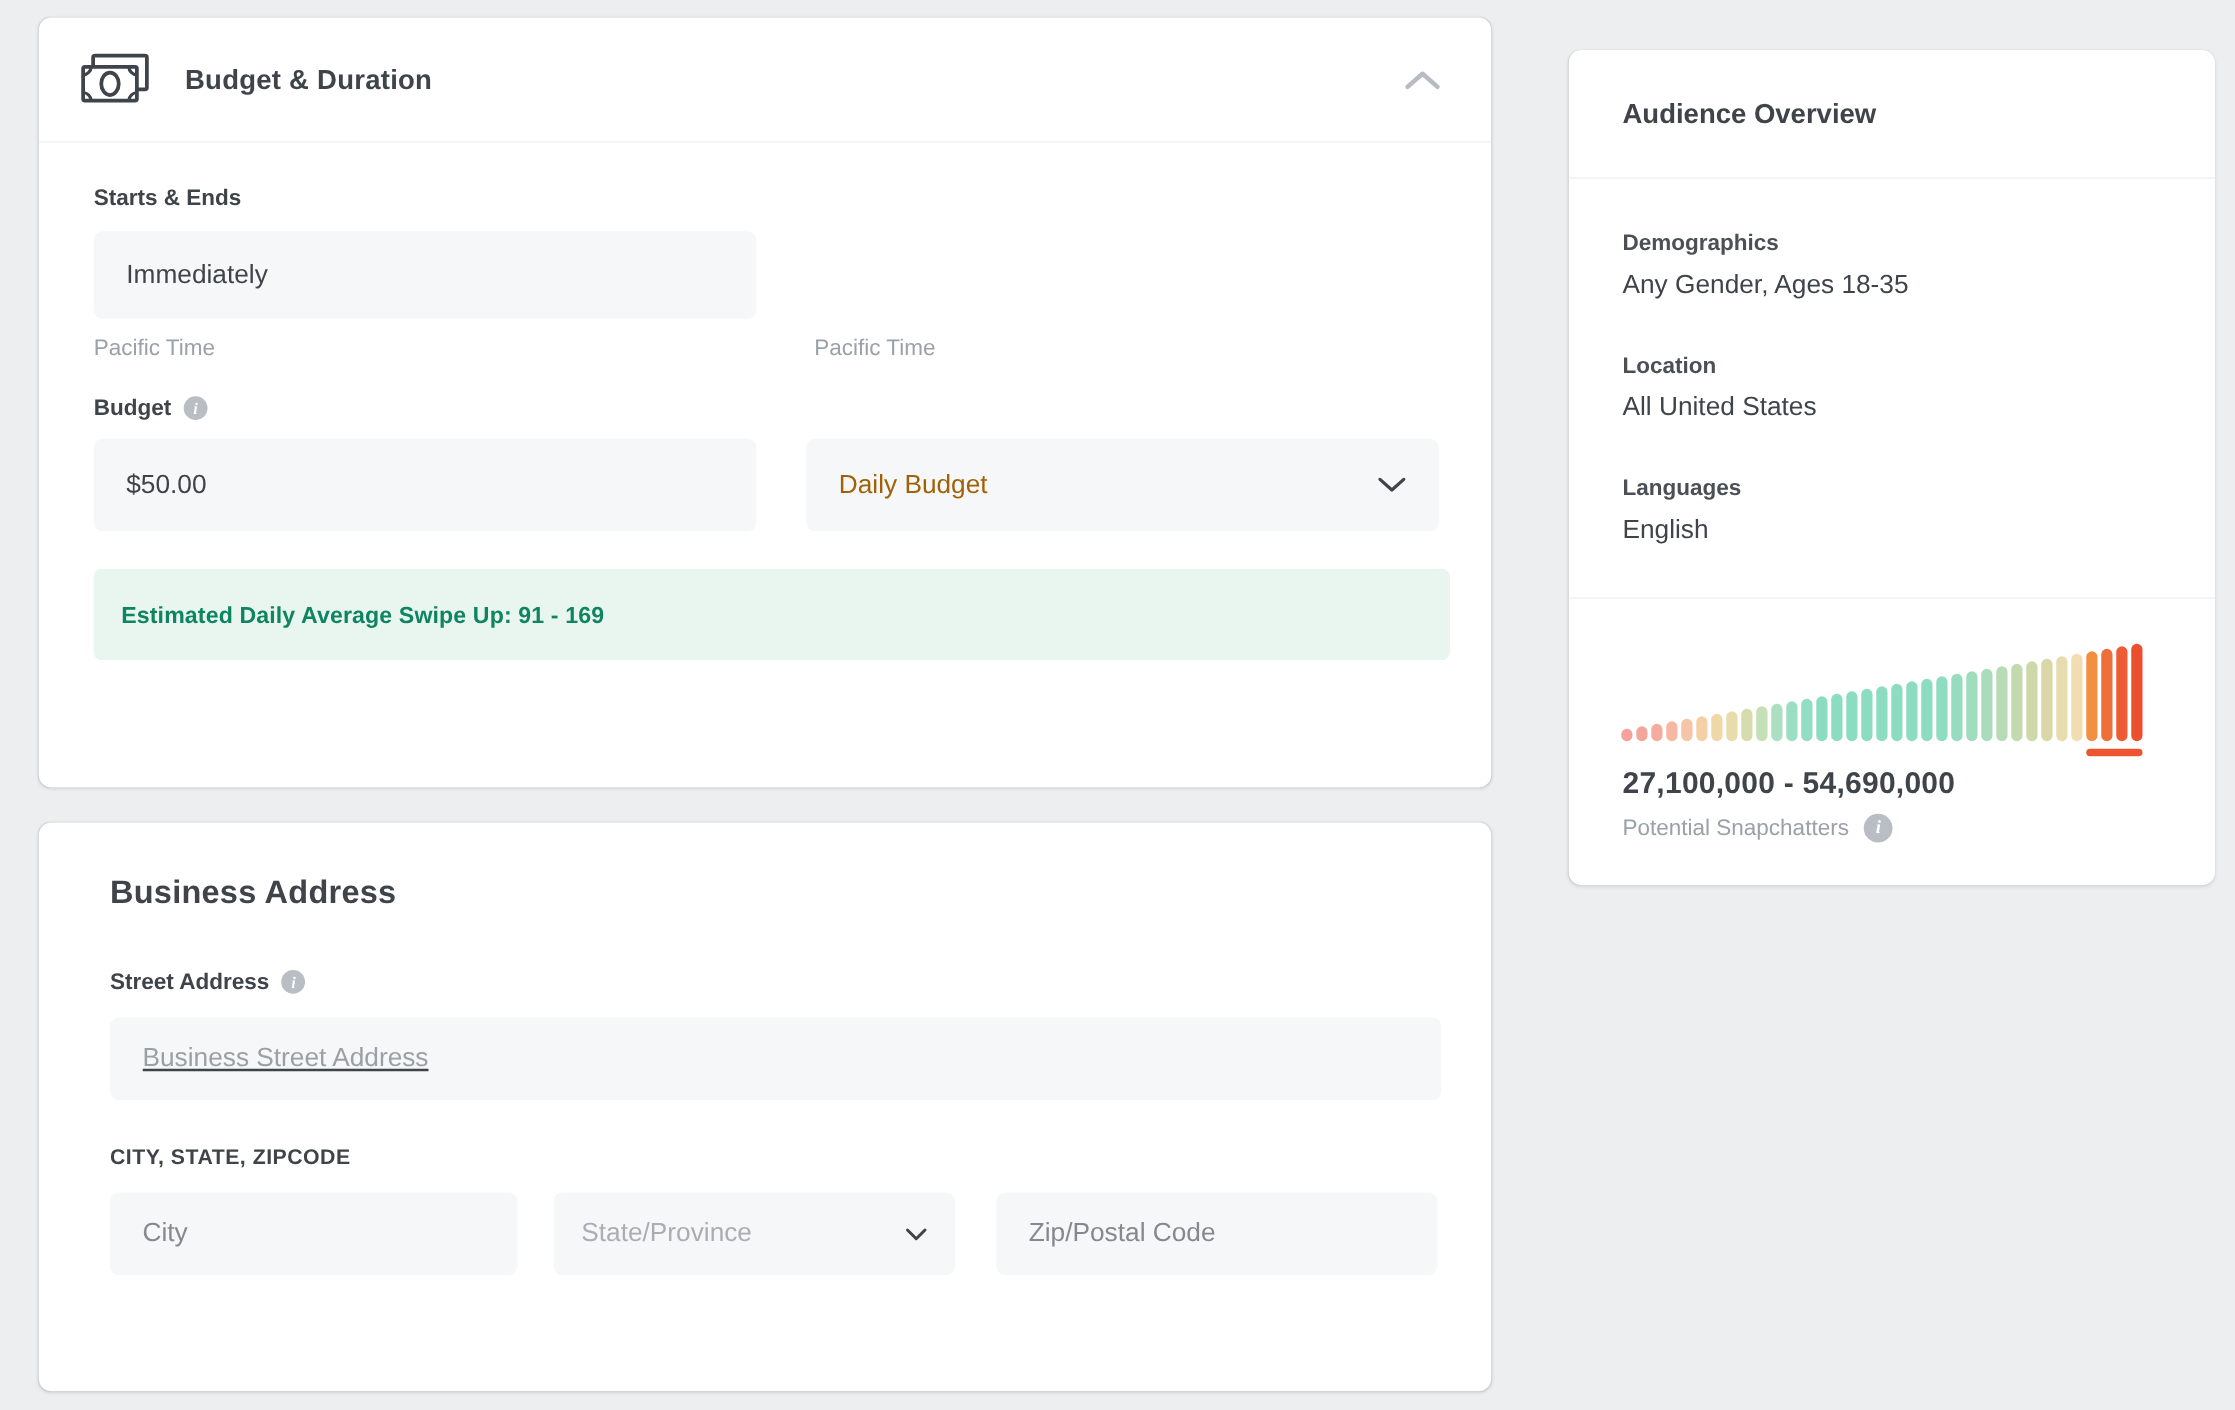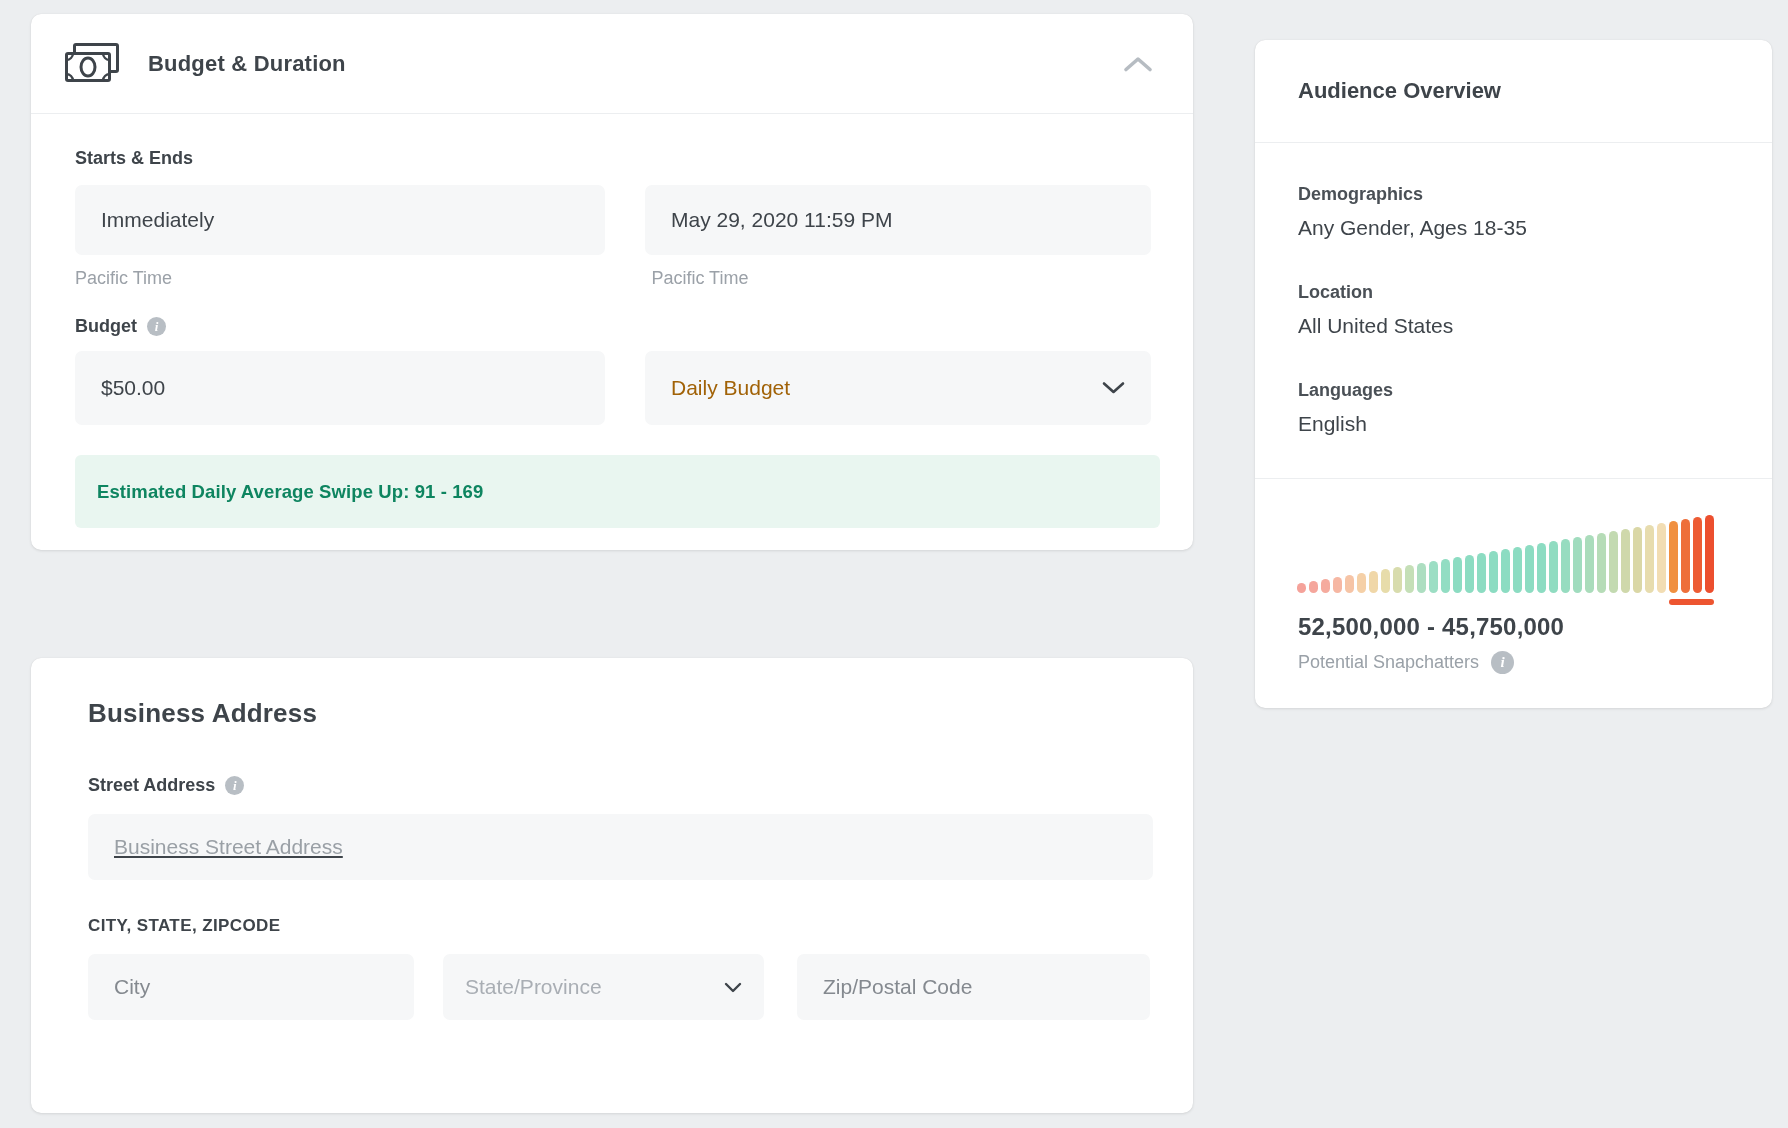--- a/index.html
+++ b/index.html
@@ -8,21 +8,21 @@
     position:relative; width:1788px; height:1128px; overflow:hidden;
     background:#eceef0; color:#3e444a;
     font-family:"Liberation Sans","DejaVu Sans",sans-serif;
   }
   .card {
     position:absolute; background:#ffffff; border-radius:10px;
     box-shadow:0 1px 3px rgba(0,0,0,.10), 0 0 1px rgba(0,0,0,.10);
   }
 
   
-  #budget-card { left:31px; top:14px; width:1162px; height:536px; }
+  #budget-card { left:31px; top:14px; width:1162px; height:616px; }
   .bd-header {
     height:100px; border-bottom:1px solid #eceef0;
     display:flex; align-items:center; padding:0 40px 0 33px;
   }
   .bd-title { font-size:22px; font-weight:bold; margin-left:28px; letter-spacing:.2px; }
   .spacer { flex:1; }
   .bd-body { padding:34px 41px 0 44px; }
   .field-label { font-size:18px; font-weight:bold; display:flex; align-items:center; }
   .inputs-row { display:flex; gap:40px; margin-top:16px; }
   .text-input {
@@ -121,21 +121,20 @@
           <polyline points="3,14.5 15,4 27,14.5" stroke="#b6bcc2" stroke-width="3.6" stroke-linecap="round" stroke-linejoin="round"></polyline>
         </svg>
       </span>
     </div>
 
     <div class="bd-body">
       <div class="field-label">Starts &amp; Ends</div>
 
       <div class="inputs-row">
         <input class="text-input w-start" type="text" value="Immediately" style="">
-        <input class="text-input w-end" type="text" value="May 29, 2020 11:59 PM" style="">
       </div>
       <div class="captions-row">
         <div class="caption cap-1">Pacific Time</div>
         <div class="caption cap-2">Pacific Time</div>
       </div>
 
       <div class="field-label budget-label-row">
         <span>Budget</span>
         <span class="info-icon">i</span>
       </div>
@@ -238,20 +237,20 @@
         <div class="bar" style="height: 64px; background: rgb(207, 216, 171);"></div>
         <div class="bar" style="height: 66px; background: rgb(218, 215, 166);"></div>
         <div class="bar" style="height: 68px; background: rgb(231, 220, 174);"></div>
         <div class="bar" style="height: 70px; background: rgb(242, 221, 179);"></div>
         <div class="bar" style="height: 72px; background: rgb(240, 144, 64);"></div>
         <div class="bar" style="height: 74px; background: rgb(238, 111, 58);"></div>
         <div class="bar" style="height: 76px; background: rgb(237, 92, 52);"></div>
         <div class="bar" style="height: 78px; background: rgb(236, 79, 46);"></div>
       </div>
 
-    <div class="reach-value">52,500,000 - 45,750,000</div>
+    <div class="reach-value">27,100,000 - 54,690,000</div>
     <div class="reach-label-row">
       <span class="reach-label">Potential Snapchatters</span>
       <span class="info-icon">i</span>
     </div>
   </aside>
 
 </div>
 
 </body></html>

